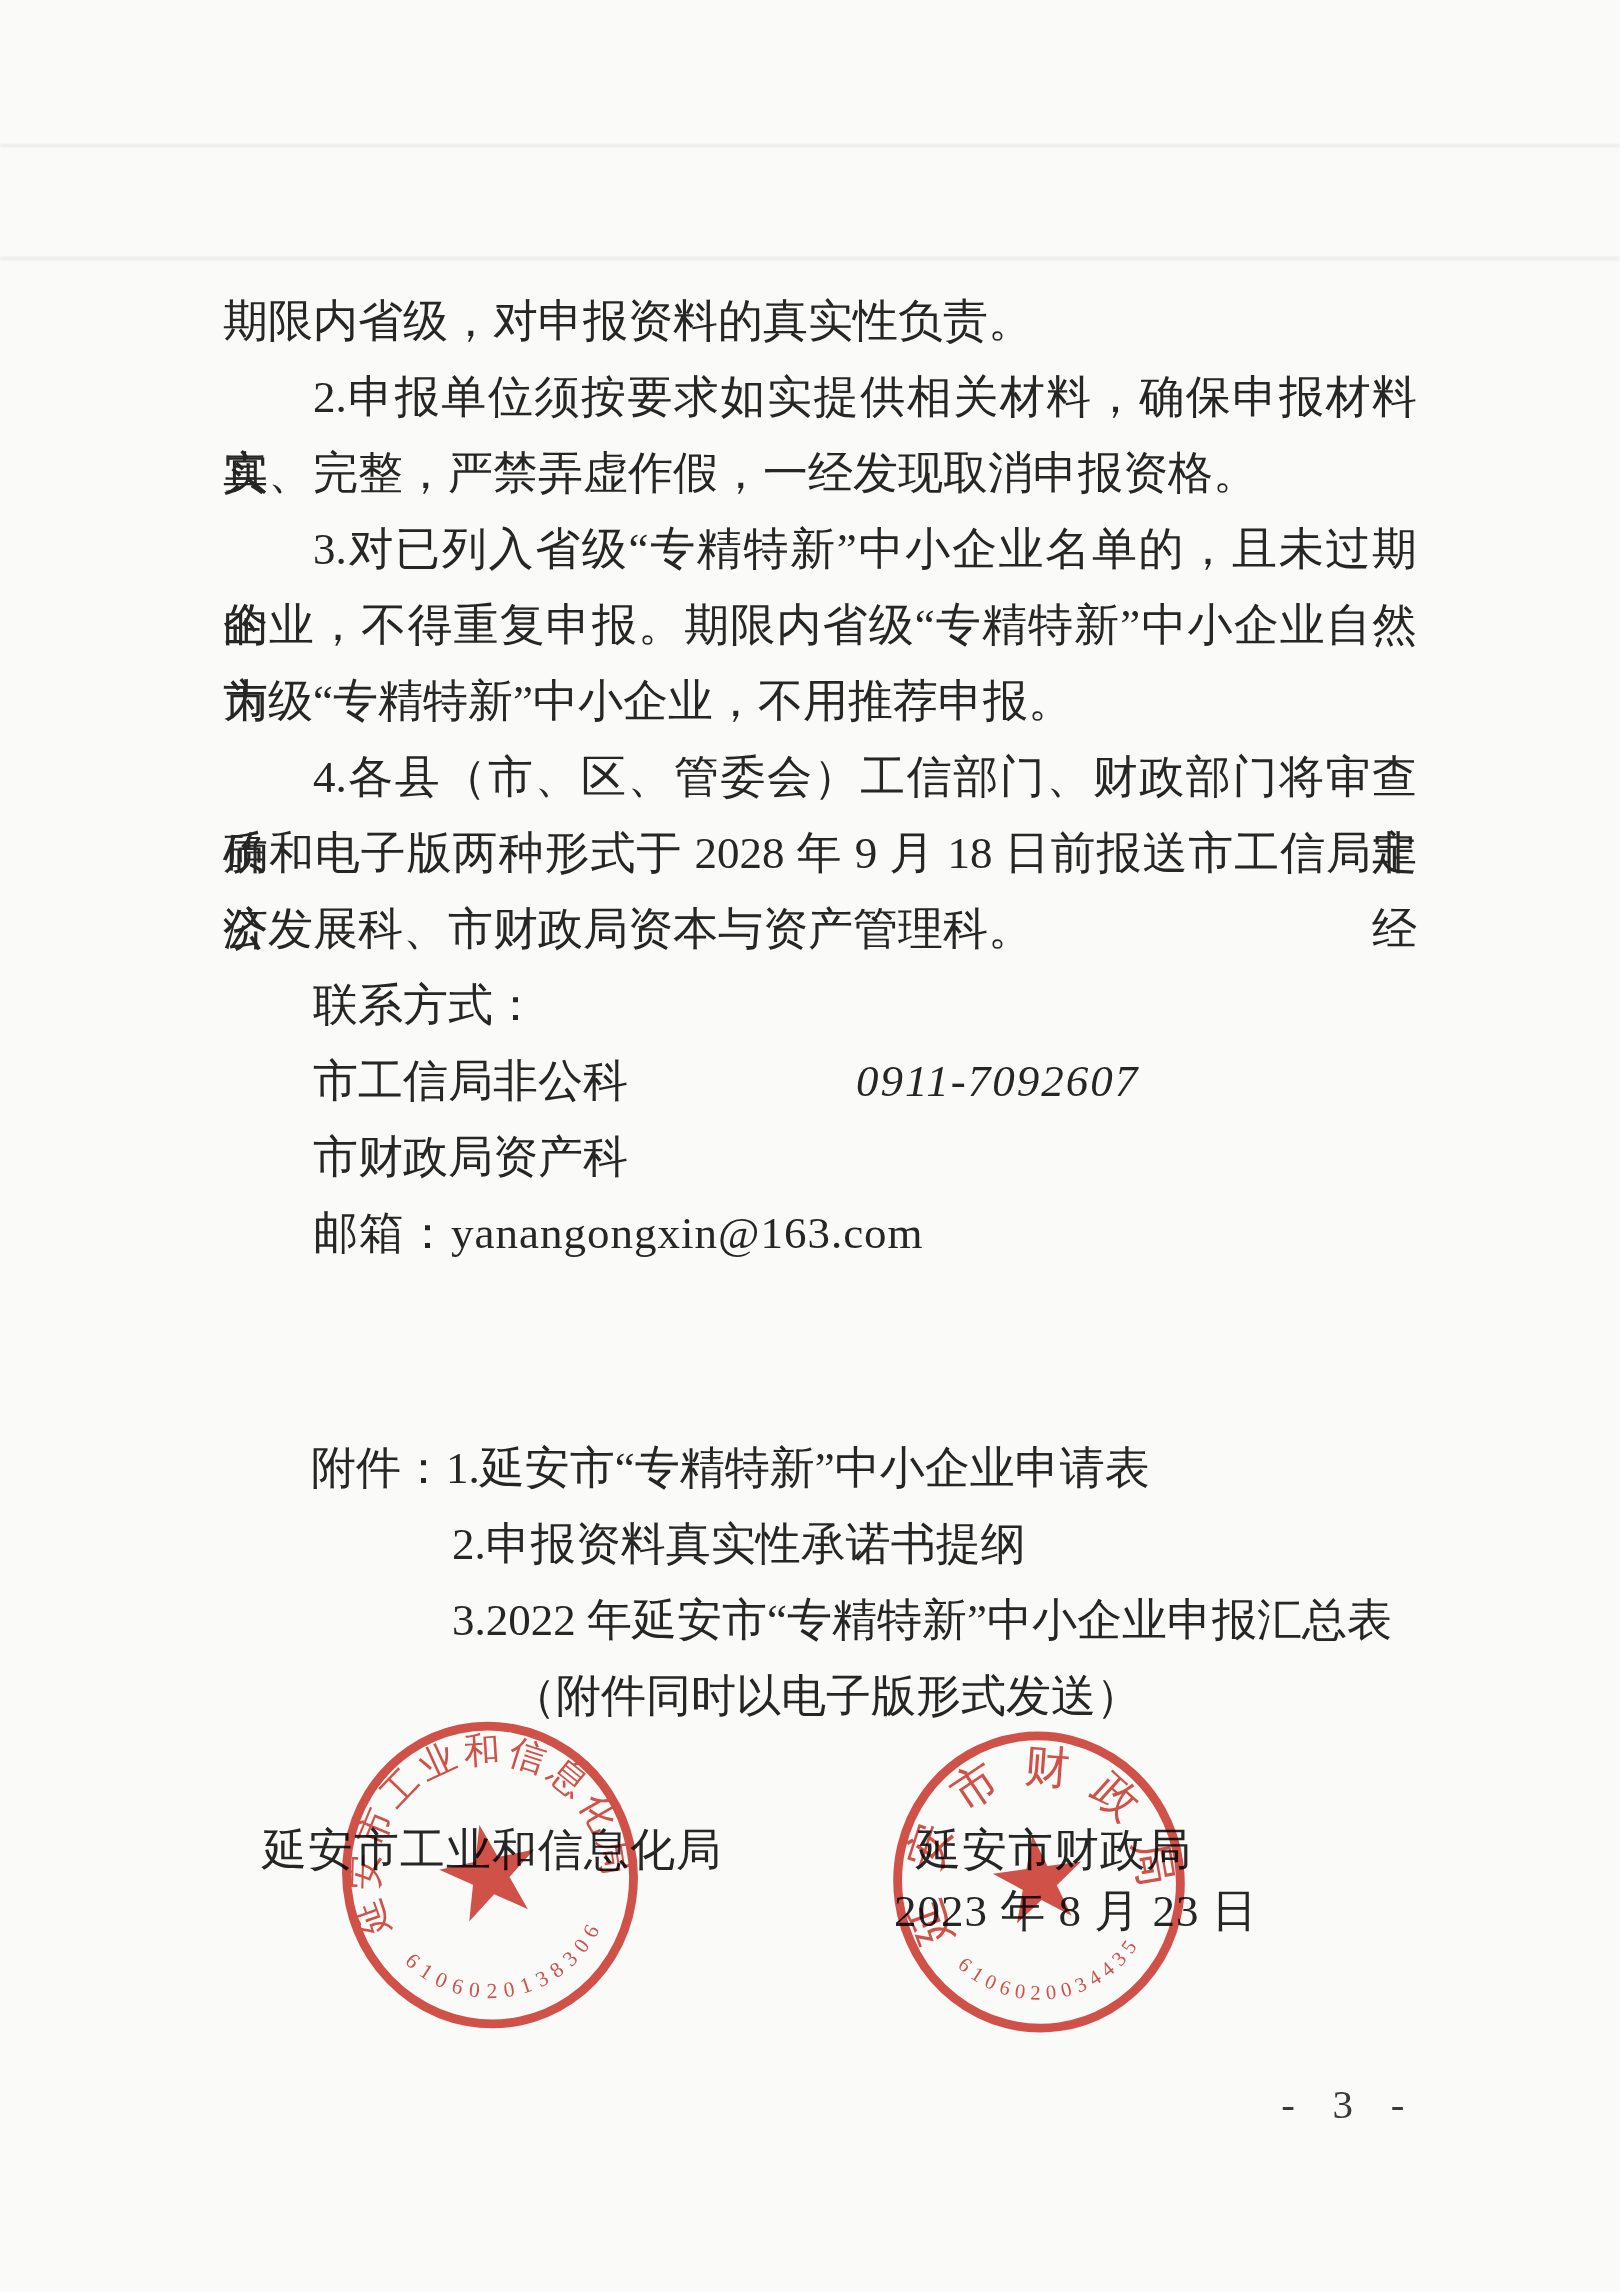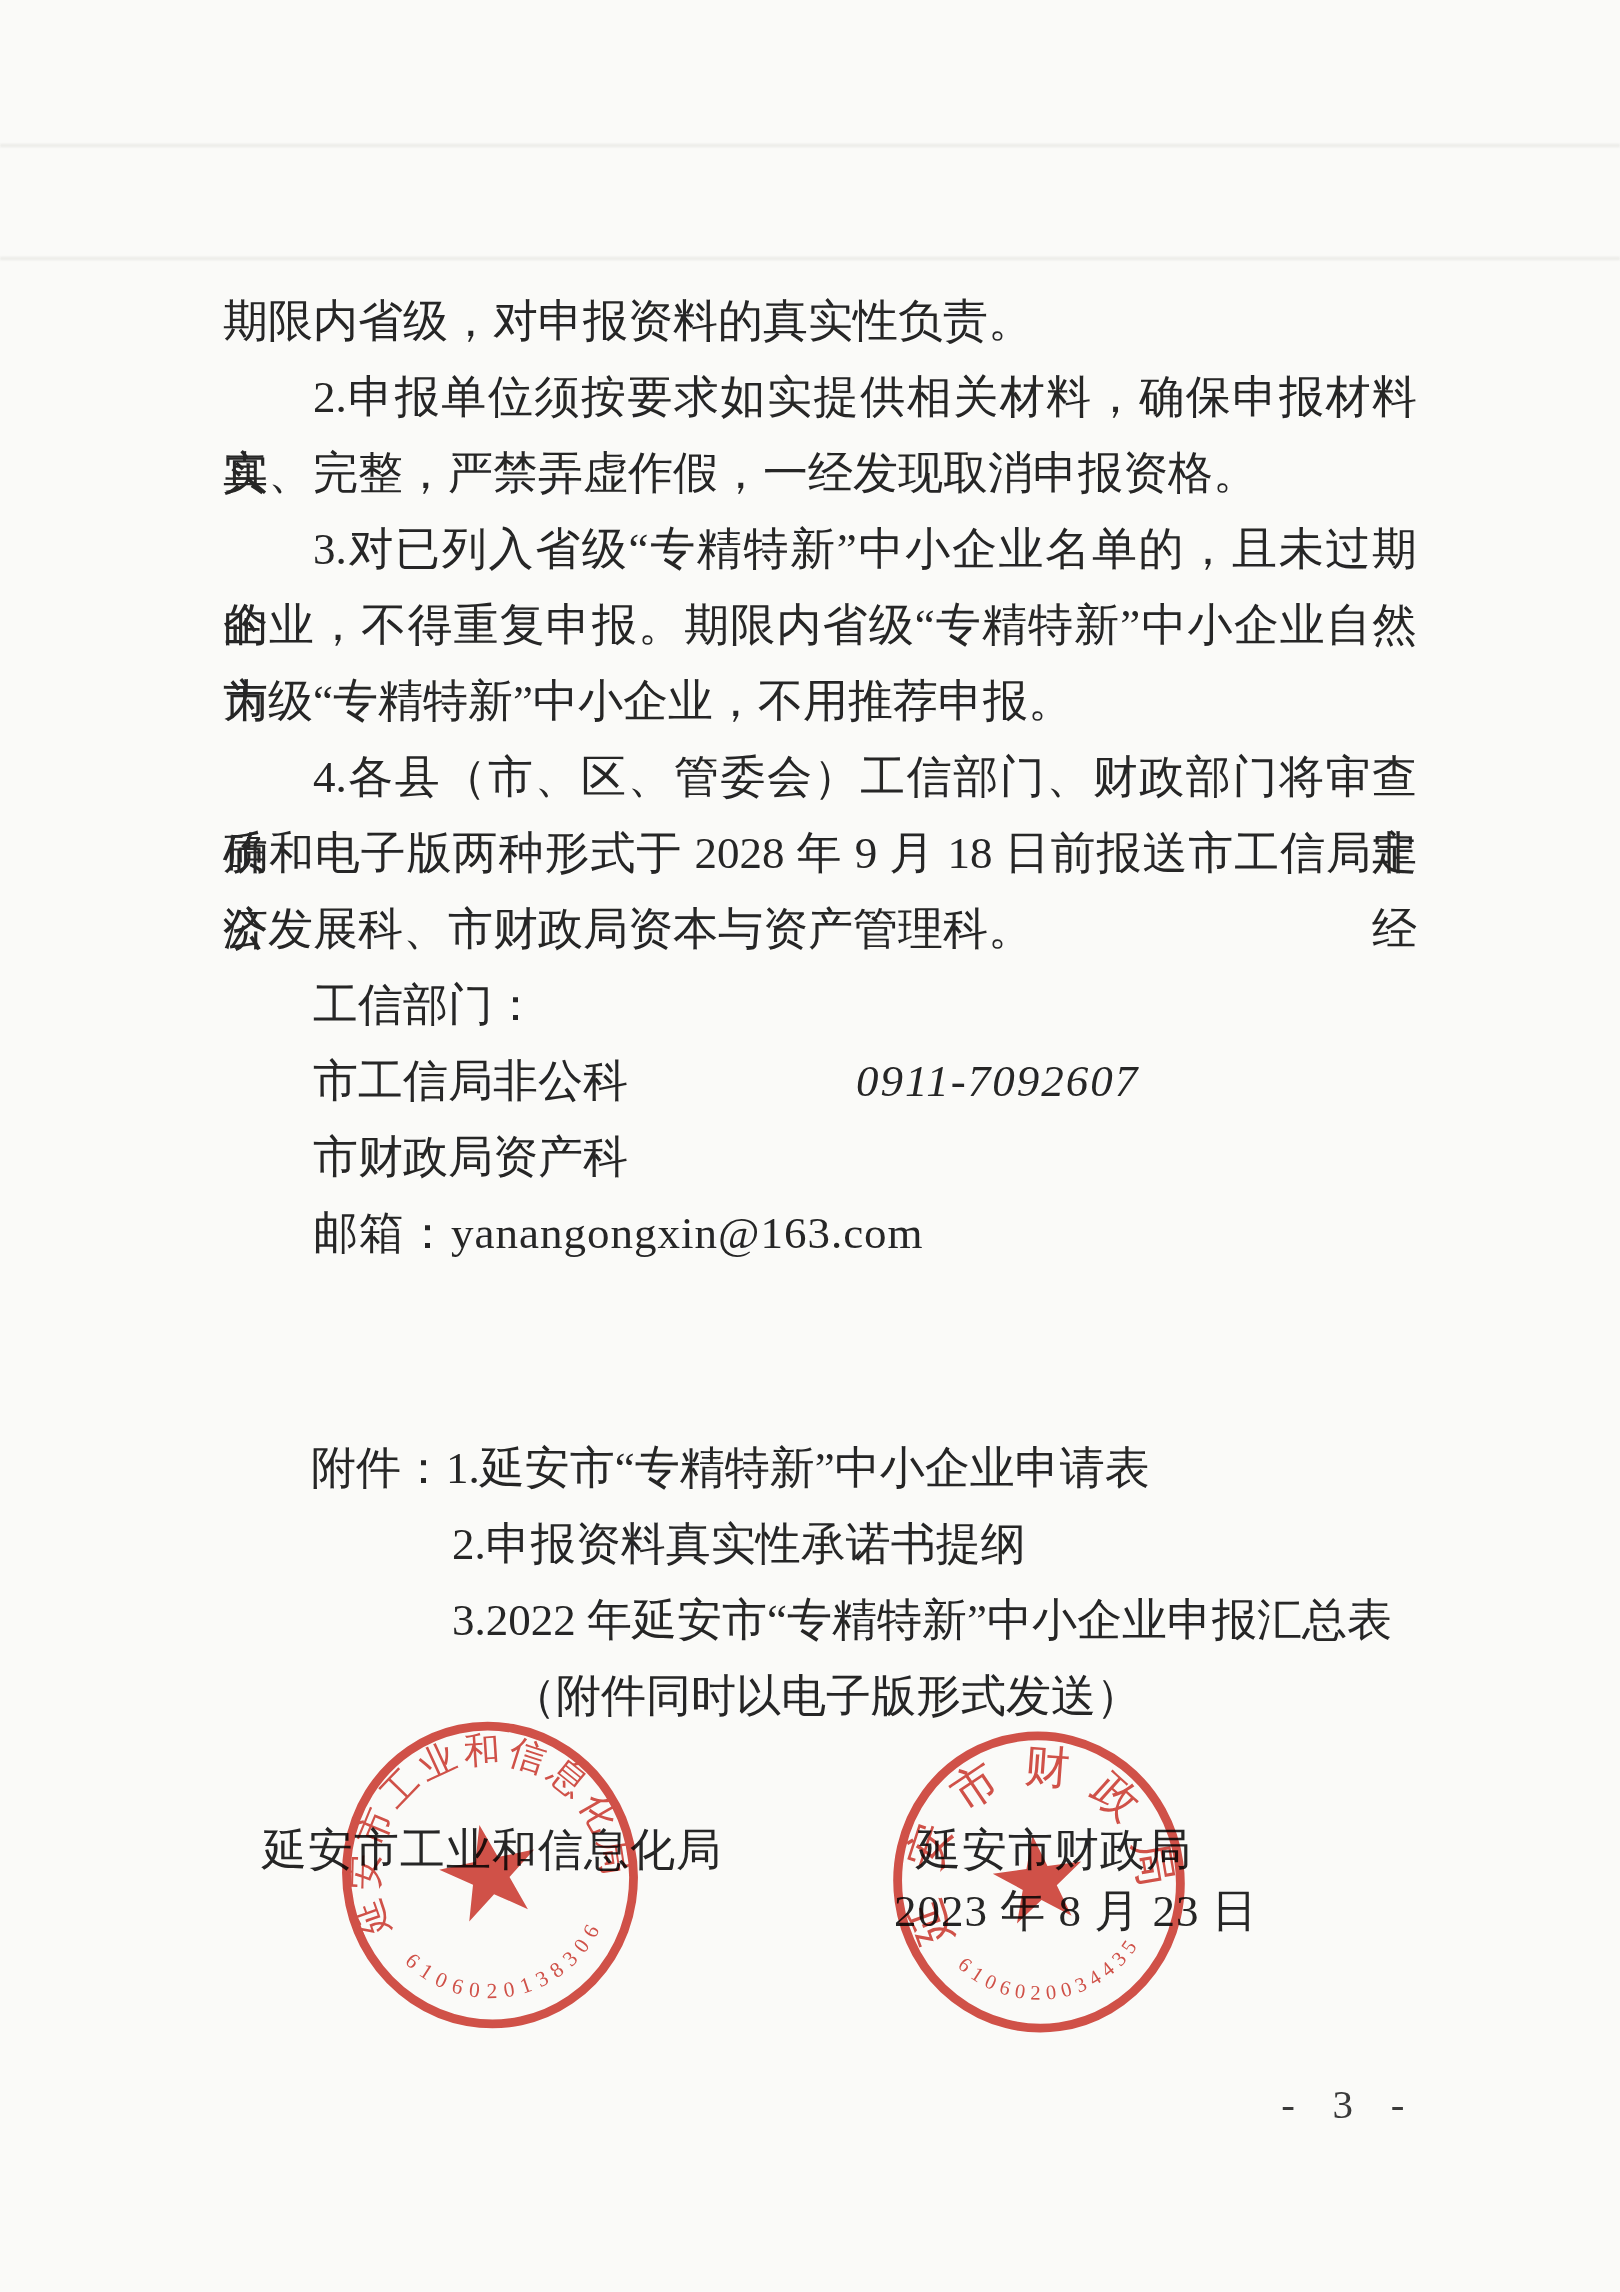--- a/index.html
+++ b/index.html
@@ -54,21 +54,21 @@
   <div class="line">期限内省级，对申报资料的真实性负责。</div>
   <div class="line ind fill">2.申报单位须按要求如实提供相关材料，确保申报材料真</div>
   <div class="line">实、完整，严禁弄虚作假，一经发现取消申报资格。</div>
   <div class="line ind fill">3.对已列入省级“专精特新”中小企业名单的，且未过期的</div>
   <div class="line fill">企业，不得重复申报。期限内省级“专精特新”中小企业自然为</div>
   <div class="line">市级“专精特新”中小企业，不用推荐申报。</div>
   <div class="line ind fill">4.各县（市、区、管委会）工信部门、财政部门将审查确定</div>
   <div class="line fill">质和电子版两种形式于 2028 年 9 月 18 日前报送市工信局非公经</div>
   <div class="line">济发展科、市财政局资本与资产管理科。</div>
 
-  <div class="line ind">工信部门：</div>
+  <div class="line ind">联系方式：</div>
   <div class="line ind contact-row">
     <span>市工信局非公科</span>
     <span class="phone">0911-7092607</span>
   </div>
   <div class="line ind contact-row">
     <span>市财政局资产科</span>
   </div>
   <div class="line ind" id="email-line">邮箱：yanangongxin@163.com</div>
 </div>
 

